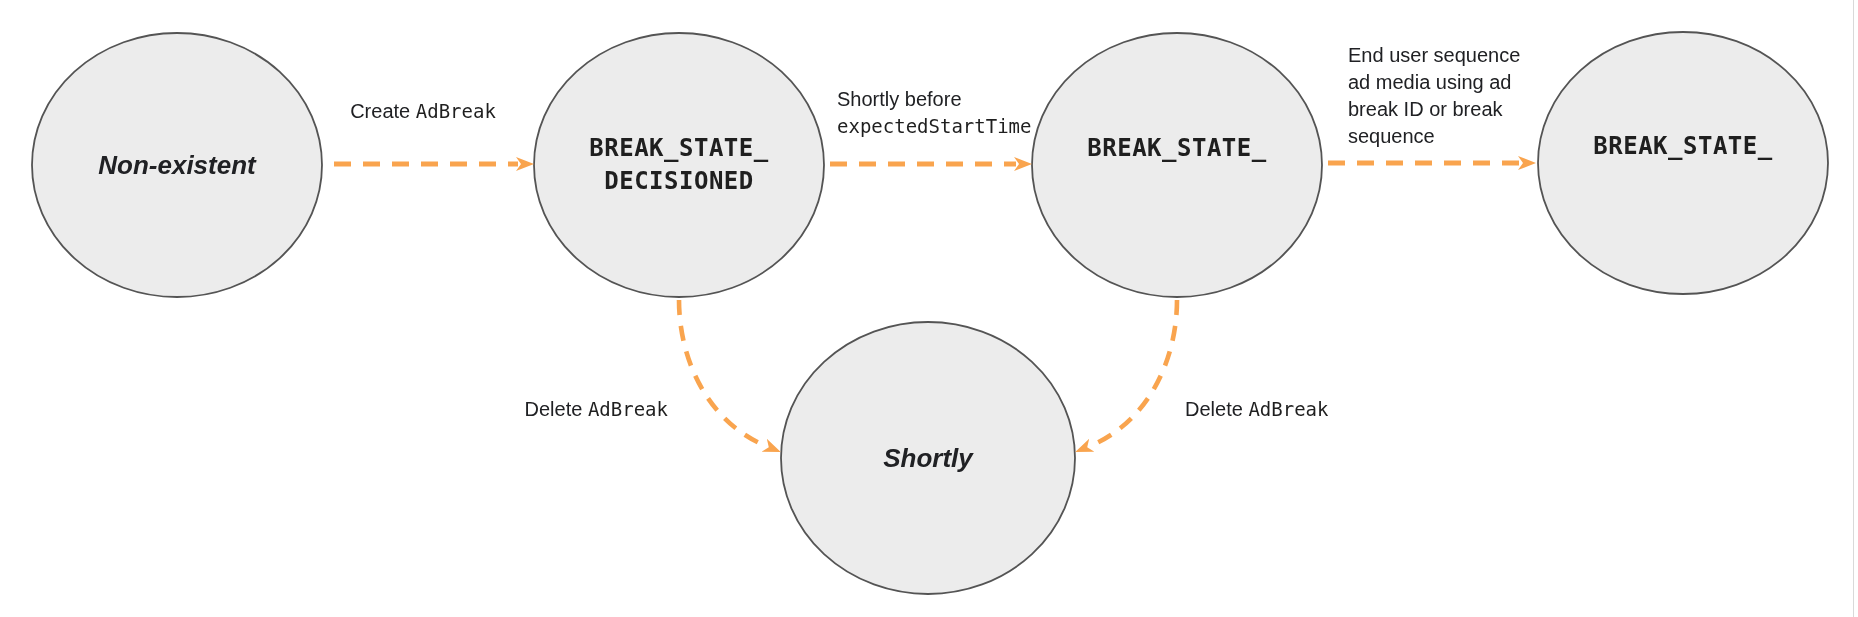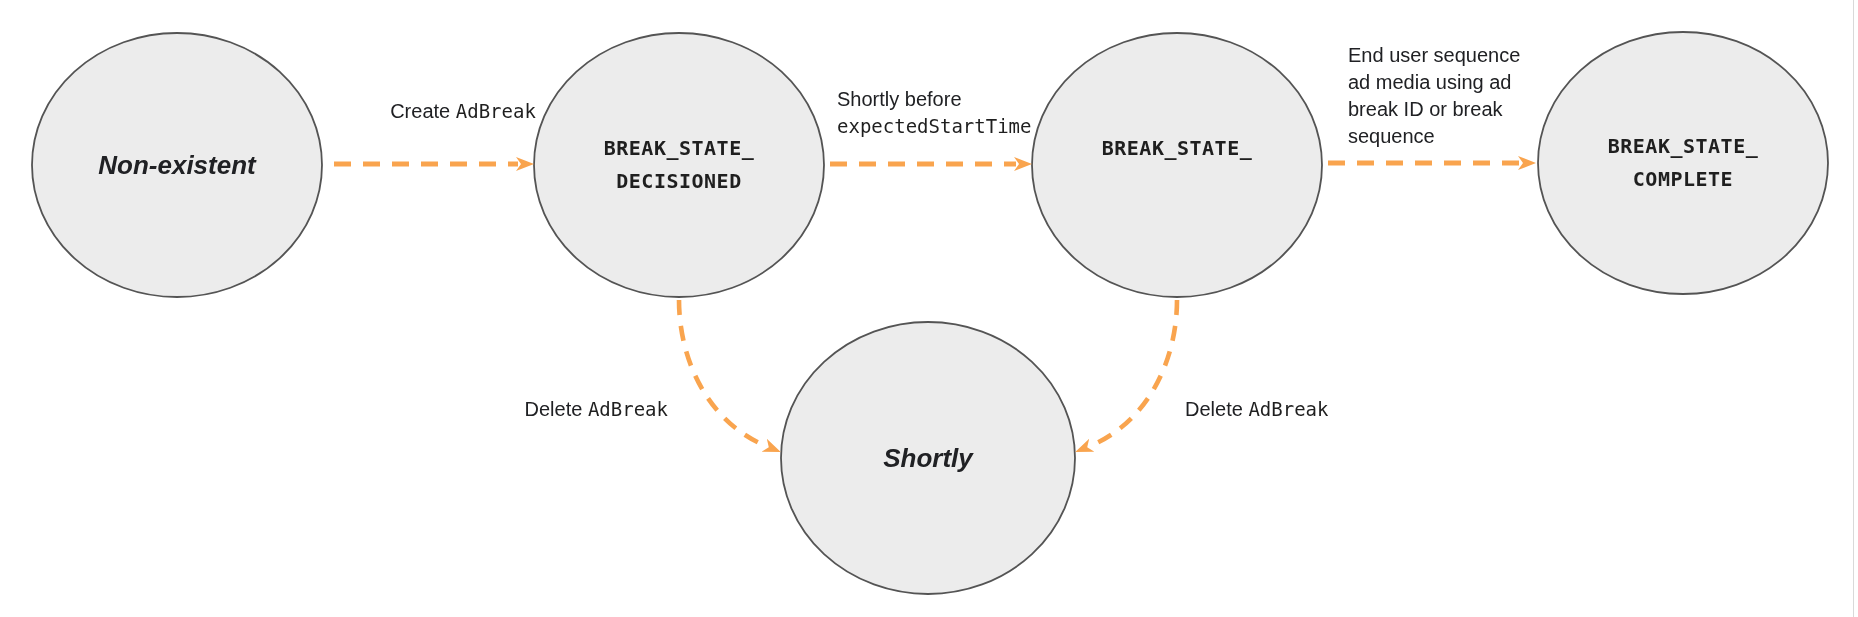--- a/index.html
+++ b/index.html
@@ -34,32 +34,32 @@
   .arrow-head{fill:var(--arrow);}
   .node-label{
     position:absolute;
     text-align:center;
     font-weight:bold;
     color:var(--text);
   }
   .node-label.sans{font-size:26px;line-height:32px;font-style:italic;}
   .node-label.mono{
     font-family:"DejaVu Sans Mono",monospace;
-    font-size:20px;line-height:33px;
+    font-size:24px;line-height:33px;
     color:#1f1f1f;
     letter-spacing:0.5px;
   }
   .edge-label{
     position:absolute;
     font-size:20px;
     line-height:27px;
     color:var(--text);
     white-space:nowrap;
   }
-  .edge-label.center{transform:translateX(-50%);margin-left:40px;}
+  .edge-label.center{transform:translateX(-50%);}
   .edge-label.right-anchored{transform:translateX(-100%);}
   .edge-label.wrapped{white-space:normal;width:180px;}
   .lc{
     font-family:"DejaVu Sans Mono",monospace;
     font-size:19px;
     color:#1f1f1f;
   }
   .page-edge-divider{
     position:absolute;
     right:4px;top:0;
@@ -98,21 +98,20 @@
     <div>BREAK_STATE_</div>
     <div>DECISIONED</div>
   </div>
 
   <div class="node-label mono" style="left:1032px;top:132px;width:290px;">
     <div>BREAK_STATE_</div>
   </div>
 
   <div class="node-label mono" style="left:1538px;top:130px;width:290px;">
     <div>BREAK_STATE_</div>
-    <div>COMPLETE</div>
   </div>
 
   <div class="node-label sans" style="left:783px;top:442px;width:290px;">Shortly</div>
 
   <div class="edge-label center" style="left:423px;top:98px;">
     <span class="lp">Create </span><span class="lc">AdBreak</span>
   </div>
 
   <div class="edge-label" style="left:837px;top:86px;">
     <span class="lp">Shortly before</span><br>

